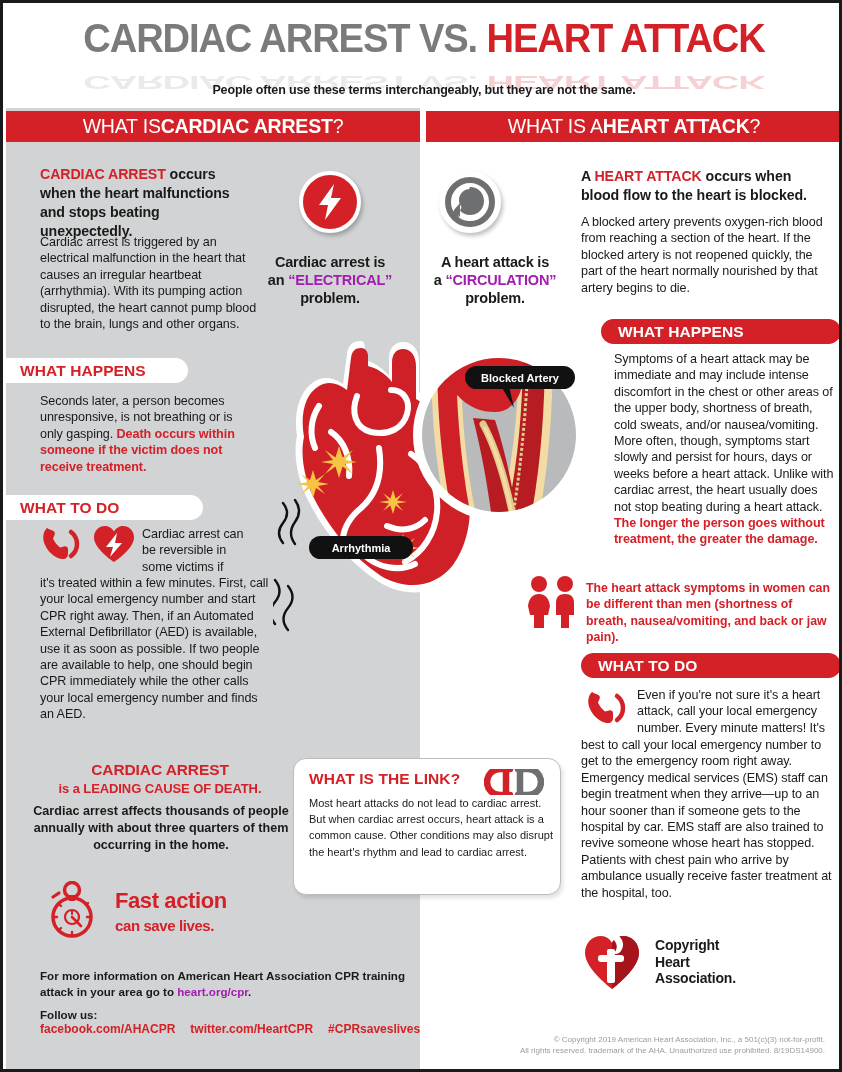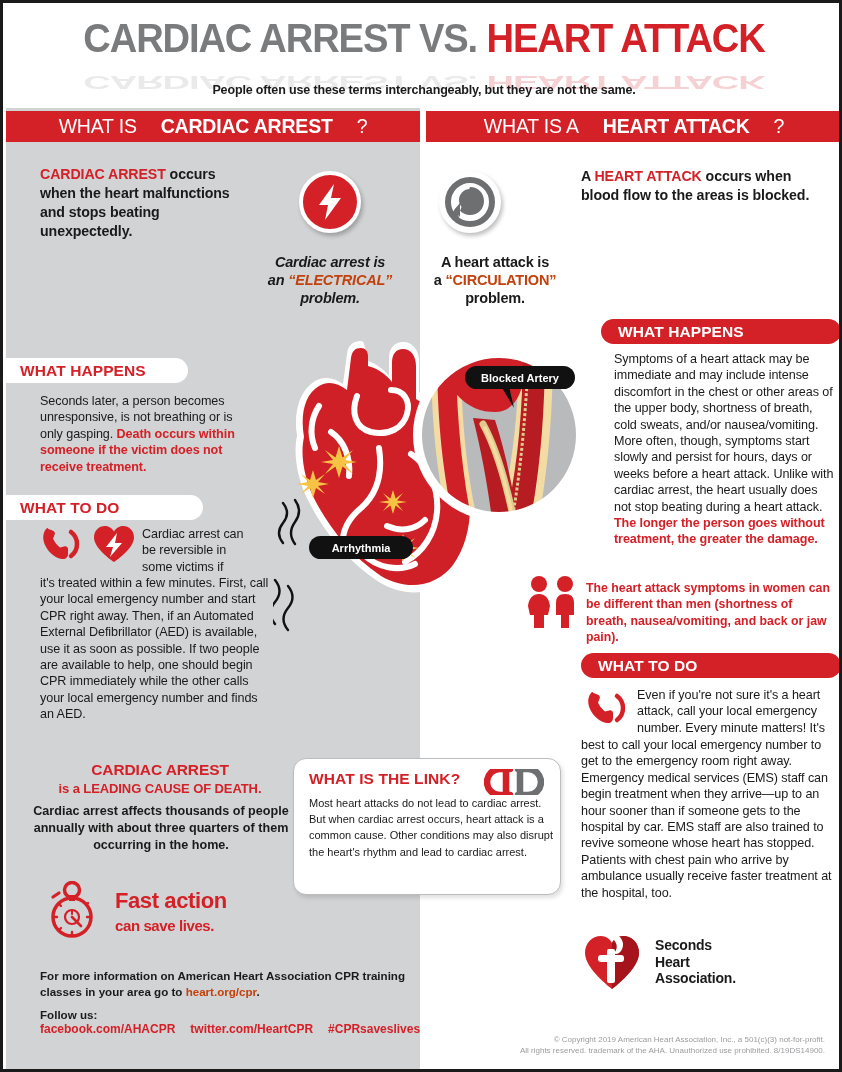--- a/index.html
+++ b/index.html
@@ -51,35 +51,35 @@
     position: absolute; left: 0; top: 80px;
     width: 842px; text-align: center;
     font-size: 12.5px; font-weight: bold; color: #1a1a1a;
     letter-spacing: -0.15px;
   }
   
   .bar {
     position: absolute; height: 31px;
     background: #d42027; color: #fff;
     display: flex; align-items: center; justify-content: center;
-    font-size: 19.5px; letter-spacing: -0.2px; gap: 24px;
+    font-size: 19.5px; letter-spacing: -0.2px;
   }
   .bar b { font-weight: bold; }
   .bar-left  { left: 3px;   top: 108px; width: 414px; }
   .bar-right { left: 423px; top: 108px; width: 416px; }
   
   .blk { position: absolute; color: #1a1a1a; }
   .lead {
     font-size: 14.2px; font-weight: bold; line-height: 19px;
     letter-spacing: -0.1px;
   }
   .body {
     font-size: 12.6px; line-height: 16.4px; letter-spacing: -0.08px;
   }
-  .red { color: #c2410c; }
+  .red { color: #a21caf; }
   .redb { color: #d42027; font-weight: bold; }
   
   .pill {
     position: absolute; height: 25px;
     display: flex; align-items: center;
     font-size: 15.5px; font-weight: bold;
     letter-spacing: 0.1px;
     padding-left: 17px;
   }
   .pill-white {
@@ -161,27 +161,28 @@
   </div>
   <div class="bar bar-right">
     <span>WHAT IS A </span>
       <b>HEART ATTACK</b>
       <span>?</span>
   </div>
 
   <div class="blk lead" style="left:37px; top:162px; width:215px;">
     <span class="redb">CARDIAC ARREST</span><span> occurs when the heart malfunctions and stops beating unexpectedly.</span>
   </div>
+  <div class="blk body" style="left:37px; top:231px; width:220px;">Cardiac arrest is triggered by an electrical malfunction in the heart that causes an irregular heartbeat (arrhythmia). With its pumping action disrupted, the heart cannot pump blood to the brain, lungs and other organs.</div>
 
   <div class="badge badge-red" style="left:296px; top:168px;">
     <svg width="34" height="40" viewBox="0 0 34 40">
       <path d="M21 2 L6 23 L15 23 L12 38 L28 16 L18 16 Z" fill="#ffffff"></path>
     </svg>
   </div>
-  <div class="cap" style="left:260px; top:250px; width:134px;font-style:italic;">
+  <div class="cap" style="left:260px; top:250px; width:134px;">
     <span>Cardiac arrest is</span><br>
     <span>an </span><span class="red">“ELECTRICAL”</span><br>
     <span>problem.</span>
   </div>
 
   <div class="pill pill-white" style="top:355px; width:185px;">WHAT HAPPENS</div>
   <div class="blk body" style="left:37px; top:390px; width:215px;">
     <span>Seconds later, a person becomes unresponsive, is not breathing or is only gasping. </span><span class="redb">Death occurs within someone if the victim does not receive treatment.</span>
   </div>
 
@@ -227,21 +228,21 @@
       <path d="M8 16 L14 12" stroke="#d42027" stroke-width="3.2" stroke-linecap="round"></path>
     </svg>
   </div>
   <div class="blk" style="left:112px; top:885px; width:230px;">
     <div class="redb" style="font-size:22px; line-height:25px; letter-spacing:-0.4px;">Fast action</div>
     <div class="redb" style="font-size:15px; line-height:25px; letter-spacing:-0.4px;">can save lives.</div>
   </div>
 
   <div class="footer-left">
     <p>
-      <span>For more information on American Heart Association CPR training classes in your area go to </span><span class="red">heart.org/cpr</span><span>.</span>
+      <span>For more information on American Heart Association CPR training attack in your area go to </span><span class="red">heart.org/cpr</span><span>.</span>
     </p>
     <div class="social">
       <div class="lbl">Follow us:</div>
       <div class="row">
         <span>facebook.com/AHACPR</span><span>twitter.com/HeartCPR</span><span>#CPRsaveslives</span>
       </div>
     </div>
   </div>
 
   <div class="badge badge-grey" style="left:436px; top:168px;">
@@ -252,22 +253,23 @@
       <path d="M12 30 L7 36 L14 41 Z" fill="#6e6f71"></path>
     </svg>
   </div>
   <div class="cap" style="left:416px; top:250px; width:152px;">
     <span>A heart attack is</span><br>
     <span>a </span><span class="red">“CIRCULATION”</span><br>
     <span>problem.</span>
   </div>
 
   <div class="blk lead" style="left:578px; top:164px; width:250px;">
-    <span>A </span><span class="redb">HEART ATTACK</span><span> occurs when blood flow to the areas is blocked.</span>
-  </div>
+    <span>A </span><span class="redb">HEART ATTACK</span><span> occurs when blood flow to the heart is blocked.</span>
+  </div>
+  <div class="blk body" style="left:578px; top:211px; width:252px;">A blocked artery prevents oxygen-rich blood from reaching a section of the heart. If the blocked artery is not reopened quickly, the part of the heart normally nourished by that artery begins to die.</div>
 
   <div class="pill pill-red" style="left:598px; top:316px; width:240px;">WHAT HAPPENS</div>
   <div class="blk body" style="left:611px; top:348px; width:224px;">
     <span>Symptoms of a heart attack may be immediate and may include intense discomfort in the chest or other areas of the upper body, shortness of breath, cold sweats, and/or nausea/vomiting. More often, though, symptoms start slowly and persist for hours, days or weeks before a heart attack. Unlike with cardiac arrest, the heart usually does not stop beating during a heart attack. </span><span class="redb">The longer the person goes without treatment, the greater the damage.</span>
   </div>
 
   <div style="position:absolute;left:521px;top:572px;">
     <svg width="56" height="54" viewBox="0 0 56 54">
       <circle cx="15" cy="9" r="8" fill="#d42027"></circle>
       <path d="M15 19 C9 19 5 23 4 31 L6 40 L10 40 L10 53 L20 53 L20 40 L24 40 L26 31 C25 23 21 19 15 19 Z" fill="#d42027"></path>
@@ -393,21 +395,21 @@
     <span>
       <svg width="62" height="62" viewBox="0 0 62 62">
         <path d="M31 58 C31 58 4 38 4 22 C4 12 11 5 20 5 C25 5 29 8 31 12 C33 8 37 5 42 5 C51 5 58 12 58 22 C58 38 31 58 31 58 Z" fill="#d42027"></path>
         <path d="M31 12 C33 8 37 5 42 5 C51 5 58 12 58 22 C58 38 31 58 31 58 Z" fill="#a5141a"></path>
         <path d="M36 3 C42 8 44 14 40 20 C38 23 34 24 33 22 C37 18 37 12 31 7 C33 4 35 3 36 3 Z" fill="#ffffff"></path>
         <rect x="26" y="18" width="8" height="34" rx="2" fill="#ffffff"></rect>
         <rect x="17" y="24" width="26" height="7" rx="3" fill="#ffffff"></rect>
       </svg>
     </span>
     <div class="aha-txt">
-      <div>Seconds</div>
+      <div>Copyright</div>
       <div>Heart</div>
       <div>Association.</div>
     </div>
   </div>
 
   <div class="copy">
     <div>© Copyright 2019 American Heart Association, Inc., a 501(c)(3) not-for-profit.</div>
     <div>All rights reserved. trademark of the AHA. Unauthorized use prohibited. 8/19DS14900.</div>
   </div>
 

